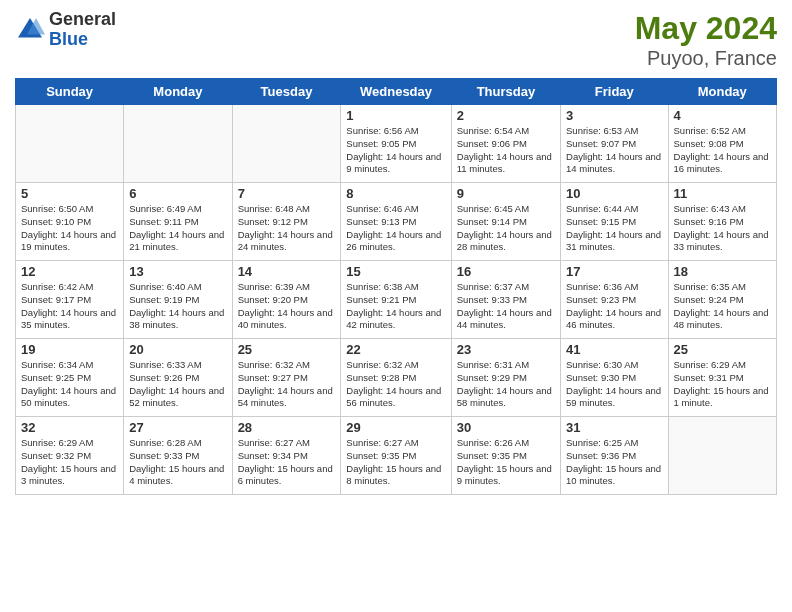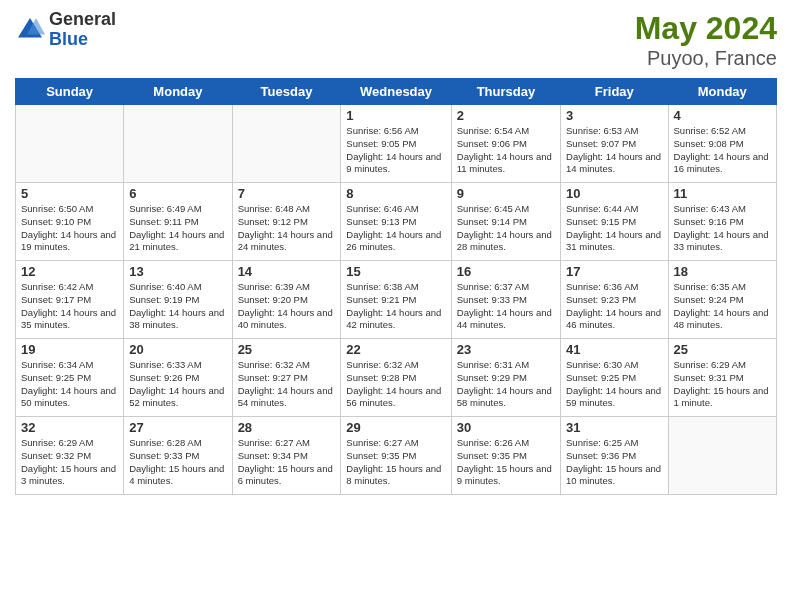--- a/index.html
+++ b/index.html
@@ -296,21 +296,21 @@
           <td>
             <div class="day-num">23</div>
             <div class="day-info">Sunrise: 6:31 AM
 Sunset: 9:29 PM
 Daylight: 14 hours
 and 58 minutes.</div>
           </td>
           <td>
             <div class="day-num">41</div>
             <div class="day-info">Sunrise: 6:30 AM
-Sunset: 9:25 PM
+Sunset: 9:30 PM
 Daylight: 14 hours
 and 59 minutes.</div>
           </td>
           <td>
             <div class="day-num">25</div>
             <div class="day-info">Sunrise: 6:29 AM
 Sunset: 9:31 PM
 Daylight: 15 hours
 and 1 minute.</div>
           </td>

